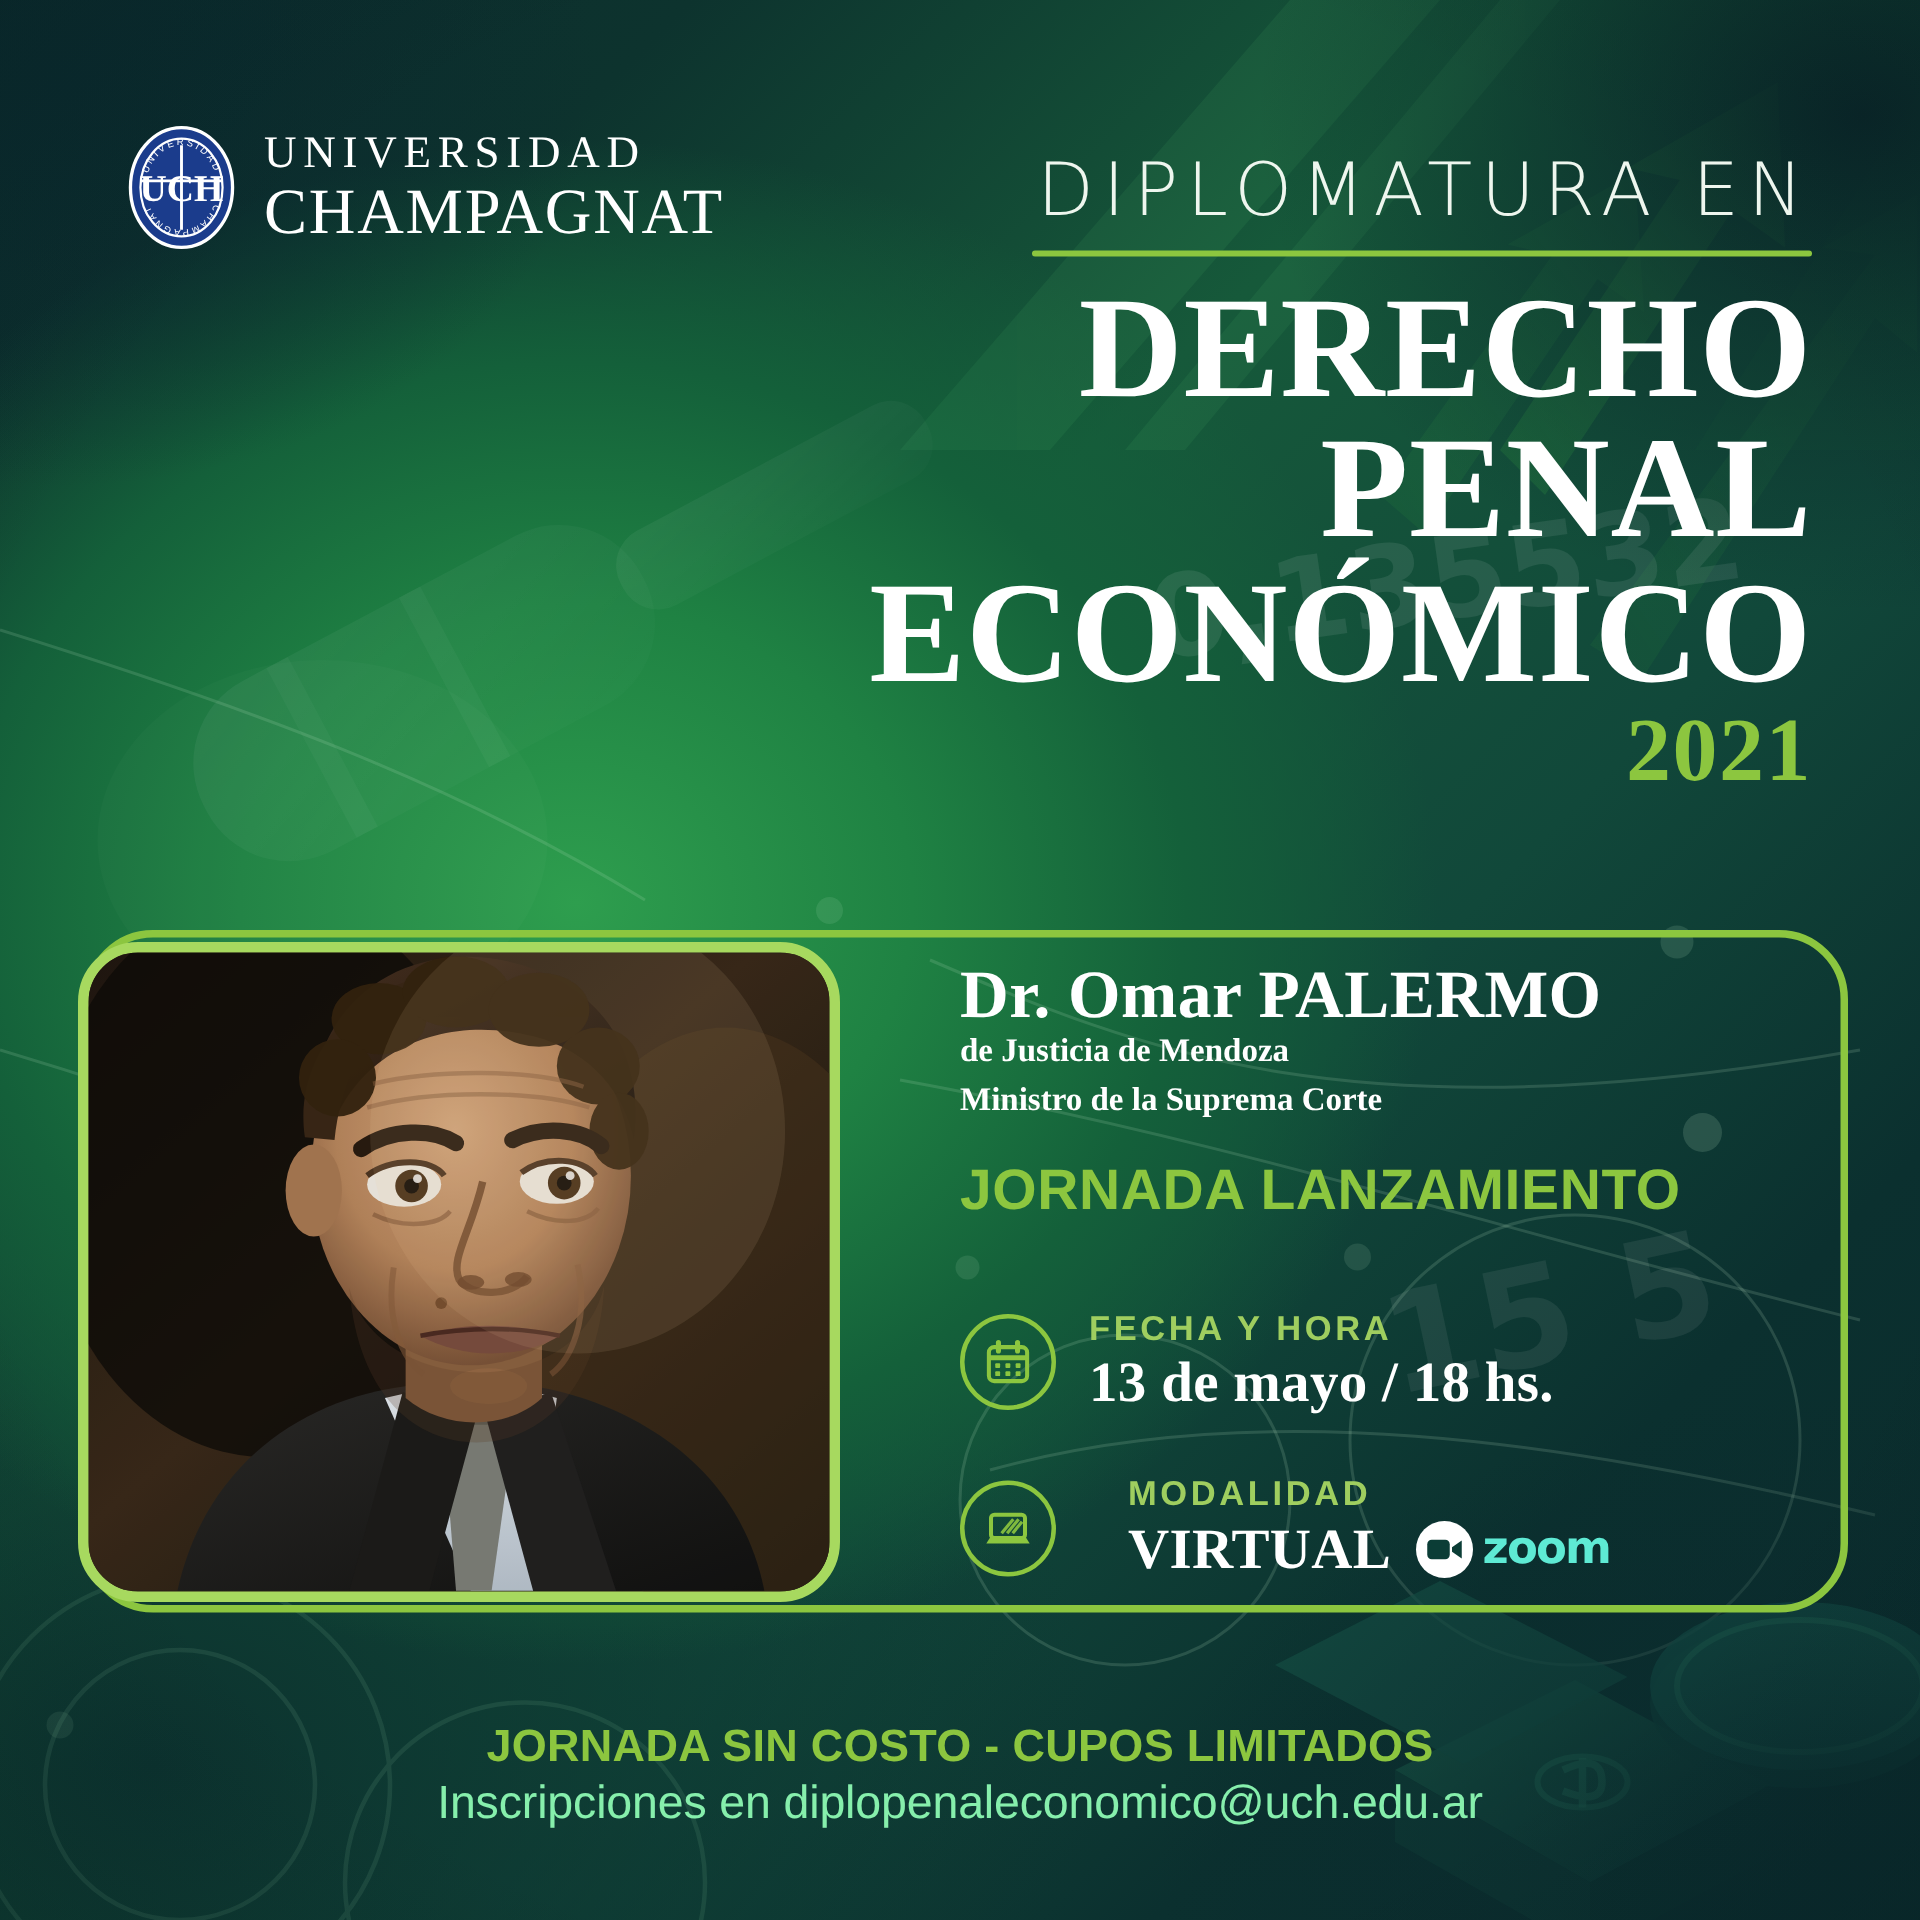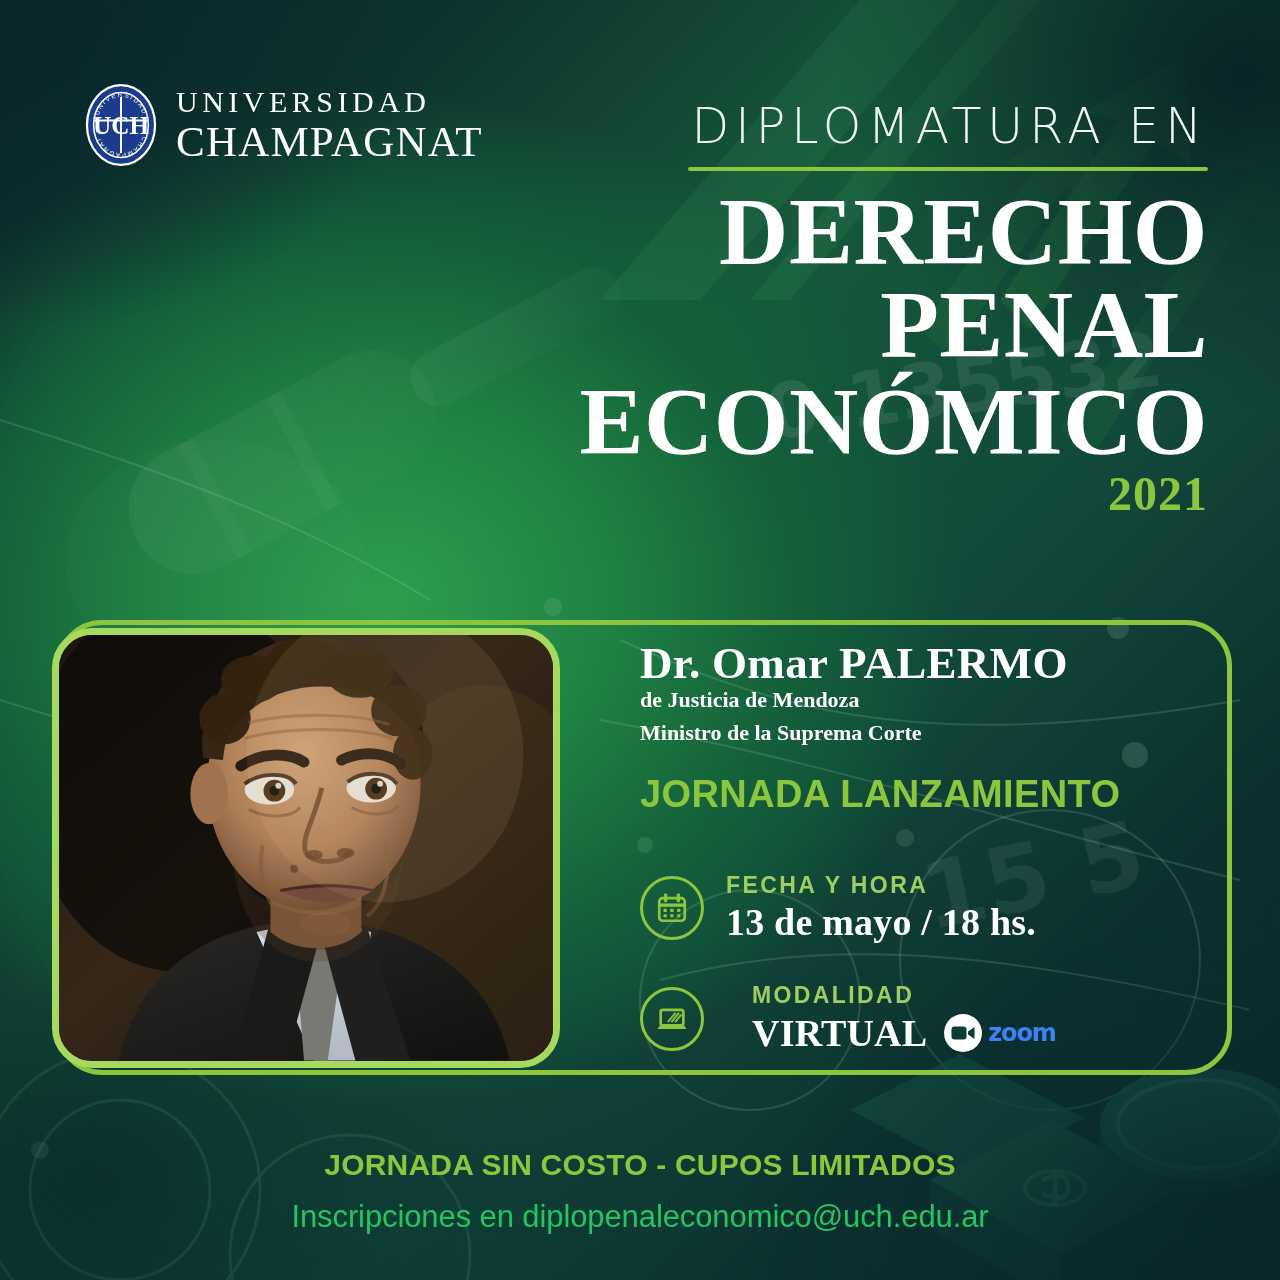--- a/index.html
+++ b/index.html
@@ -53,21 +53,21 @@
     height:4px;background:#8cc63f;margin:12px 0 4px auto;width:520px;border-radius:2px;
   }
   .title-1,.title-2{
     font-family:"Liberation Serif", serif;color:#fff;font-weight:700;
     line-height:.97;letter-spacing:.5px;
   }
   .title-1{font-size:96px;margin-top:14px;}
   .title-2{font-size:96px;margin-top:4px;}
   .title-year{
     font-family:"Liberation Serif", serif;color:#8cc63f;font-weight:700;
-    font-size:48px;line-height:1;margin-top:2px;letter-spacing:1px;
+    font-size:60px;line-height:1;margin-top:2px;letter-spacing:1px;
   }
 
   
   .dir-block{position:absolute;left:86px;top:362px;width:620px;}
   .dir-head{
     color:#8cc63f;font-size:25px;font-weight:700;letter-spacing:3.2px;
     margin-bottom:8px;
   }
   .dir-li{display:flex;align-items:center;gap:18px;margin:6px 0;}
   .dot{width:15px;height:15px;border-radius:50%;background:#8cc63f;flex:none;}
@@ -108,28 +108,28 @@
     display:flex;align-items:center;justify-content:center;flex:none;
   }
   .info-lab{color:#9fce5f;font-size:23px;font-weight:700;letter-spacing:2.4px;}
   .info-val{
     font-family:"Liberation Serif", serif;color:#fff;font-weight:700;font-size:38px;
     margin-top:1px;letter-spacing:.2px;
   }
   .mod-val-row{display:flex;align-items:center;gap:16px;margin-top:1px;}
   .zoom-logo{display:flex;align-items:center;gap:5px;}
   .zoom-word{
-    color:#3b82f6;font-size:24px;font-weight:700;letter-spacing:-1.2px;
+    color:#5eead4;font-size:30px;font-weight:700;letter-spacing:-1.2px;
     font-family:"DejaVu Sans", sans-serif;
   }
 
   
   .footer{position:absolute;left:0;right:0;top:1148px;text-align:center;}
   .f1{color:#8cc63f;font-size:30px;font-weight:700;letter-spacing:.2px;}
-  .f2{color:#22c55e;font-size:31px;font-weight:400;margin-top:17px;letter-spacing:-.1px;}
+  .f2{color:#86efac;font-size:31px;font-weight:400;margin-top:2px;letter-spacing:-.1px;}
 </style>
 </head>
 <body>
 
 <div id="poster">
 
   <div class="bg-base"></div>
 
   <svg class="bg-svg" viewBox="0 0 1280 1280" preserveAspectRatio="none">
     <defs>

